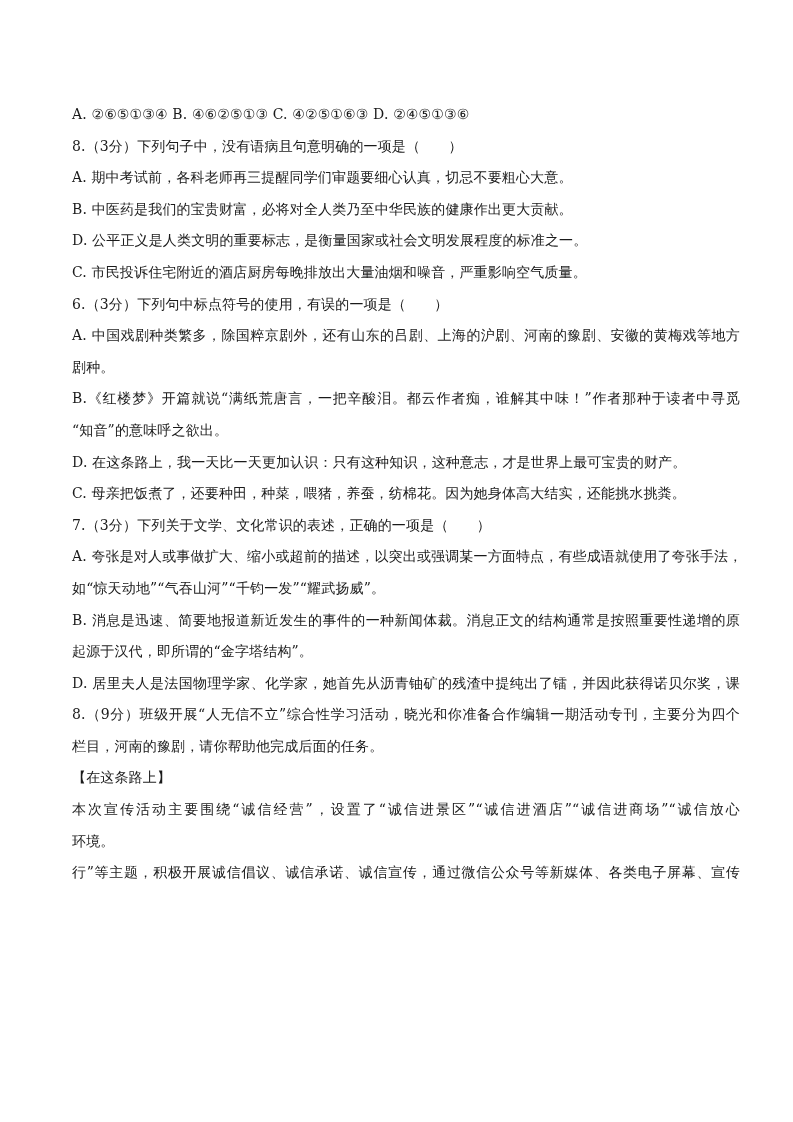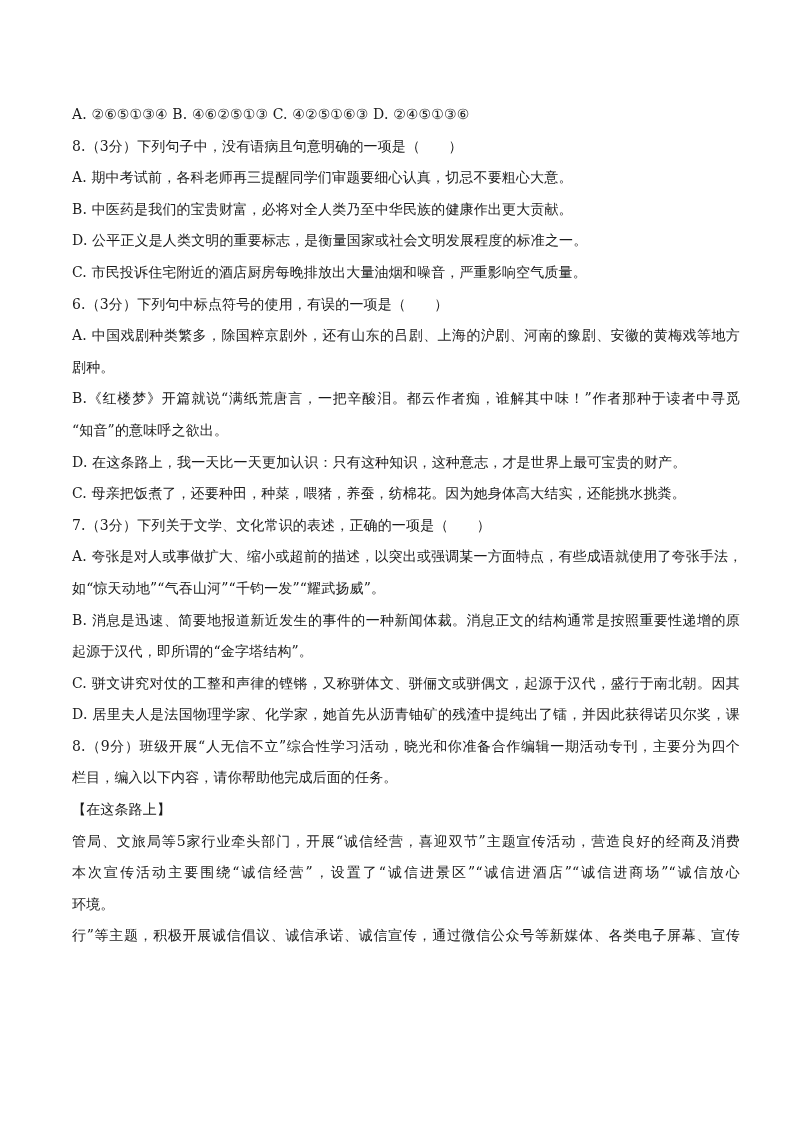--- a/index.html
+++ b/index.html
@@ -51,23 +51,21 @@
   <div class="line justify">B.《红楼梦》开篇就说“满纸荒唐言，一把辛酸泪。都云作者痴，谁解其中味！”作者那种于读者中寻觅</div>
   <div class="line">“知音”的意味呼之欲出。</div>
   <div class="line">D. 在这条路上，我一天比一天更加认识：只有这种知识，这种意志，才是世界上最可宝贵的财产。</div>
   <div class="line">C. 母亲把饭煮了，还要种田，种菜，喂猪，养蚕，纺棉花。因为她身体高大结实，还能挑水挑粪。</div>
 
   <div class="line">7.（3分）下列关于文学、文化常识的表述，正确的一项是（　　）</div>
   <div class="line justify">A. 夸张是对人或事做扩大、缩小或超前的描述，以突出或强调某一方面特点，有些成语就使用了夸张手法，</div>
   <div class="line">如“惊天动地”“气吞山河”“千钧一发”“耀武扬威”。</div>
   <div class="line justify">B. 消息是迅速、简要地报道新近发生的事件的一种新闻体裁。消息正文的结构通常是按照重要性递增的原</div>
   <div class="line">起源于汉代，即所谓的“金字塔结构”。</div>
-  <div class="line justify">C. 骈文讲究对仗的工整和声律的铿锵，又称骈体文、骈俪文或骈偶文，起源于汉代，盛行于南北朝。因其</div>
   <div class="line justify">D. 居里夫人是法国物理学家、化学家，她首先从沥青铀矿的残渣中提纯出了镭，并因此获得诺贝尔奖，课</div>
 
   <div class="line justify">8.（9分）班级开展“人无信不立”综合性学习活动，晓光和你准备合作编辑一期活动专刊，主要分为四个</div>
-  <div class="line">栏目，编入以下内容，请你帮助他完成后面的任务。</div>
+  <div class="line">栏目，河南的豫剧，请你帮助他完成后面的任务。</div>
   <div class="line">【在这条路上】</div>
-  <div class="line justify">管局、文旅局等5家行业牵头部门，开展“诚信经营，喜迎双节”主题宣传活动，营造良好的经商及消费</div>
   <div class="line justify">本次宣传活动主要围绕“诚信经营”，设置了“诚信进景区”“诚信进酒店”“诚信进商场”“诚信放心</div>
   <div class="line">环境。</div>
   <div class="line justify">行”等主题，积极开展诚信倡议、诚信承诺、诚信宣传，通过微信公众号等新媒体、各类电子屏幕、宣传</div>
 </div>
 
 </body></html>

